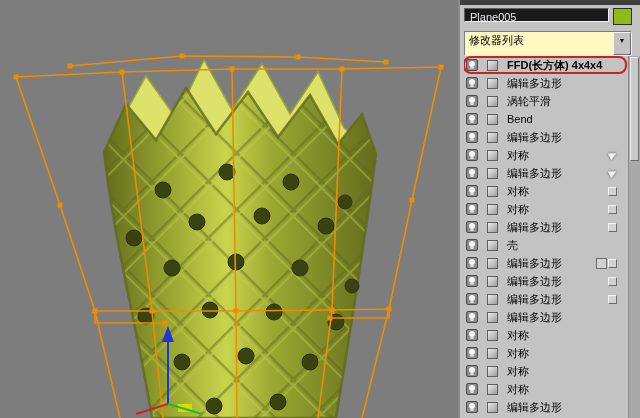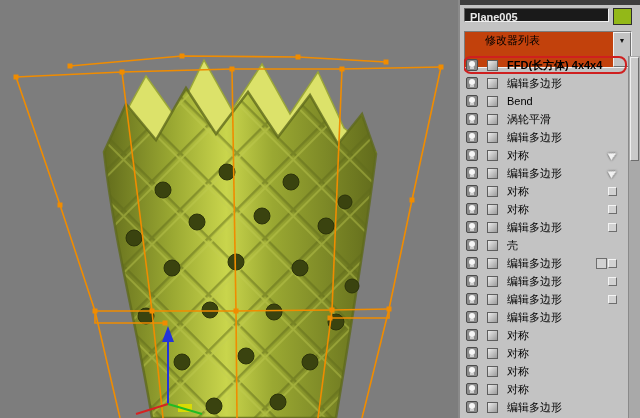--- a/index.html
+++ b/index.html
@@ -18,28 +18,28 @@
   .panel{
     position:relative;flex:1;height:418px;background:#c3c3c3;
     border-left:2px solid #8a8a8a;box-sizing:border-box;
   }
   .topstrip{position:absolute;top:0;left:0;right:0;height:5px;background:#3e3e3e;}
   .name-row{position:absolute;top:8px;left:4px;right:8px;height:17px;display:flex;gap:4px;}
   .name-field{
     flex:1;height:14px;box-sizing:border-box;background:#1a1a1a;color:#e8e8e8;
     font-size:11px;line-height:15px;padding:1px 5px;
     border:1px solid;border-color:#5f5f5f #efefef #efefef #5f5f5f;
-    white-space:nowrap;overflow:hidden;font-weight:bold;
+    white-space:nowrap;overflow:hidden;
   }
   .swatch{width:19px;height:17px;flex:0 0 auto;border:1px solid #2e2e2e;box-sizing:border-box;}
   .swatch svg{display:block;width:100%;height:100%;}
 
   .dropdown{
-    position:absolute;top:31px;left:4px;right:8px;height:37px;display:flex;
-    background:#c2410c;border:1px solid;border-color:#7c7c7c #f2f2f2 #f2f2f2 #7c7c7c;box-sizing:border-box;padding-left:16px;
+    position:absolute;top:31px;left:4px;right:8px;height:25px;display:flex;
+    background:#fef9c3;border:1px solid;border-color:#7c7c7c #f2f2f2 #f2f2f2 #7c7c7c;box-sizing:border-box;
   }
   .dropdown-label{flex:1;font-size:11px;line-height:17px;padding:0 4px;color:#000;white-space:nowrap;overflow:hidden;}
   .dropdown-btn{
     width:16px;flex:0 0 auto;background:#c3c3c3;color:#111;
     border:1px solid;border-color:#f2f2f2 #6f6f6f #6f6f6f #f2f2f2;
     font-size:7px;line-height:15px;text-align:center;cursor:default;
   }
 
   
   .stack-wrap{position:absolute;top:56px;left:2px;right:0;bottom:0;overflow:hidden;}
@@ -217,27 +217,27 @@
   </div>
           <div class="row">
     <span class="bulb"></span>
     <span class="mod-icon"></span>
     <span class="row-label">编辑多边形</span>
 
   </div>
           <div class="row">
     <span class="bulb"></span>
     <span class="mod-icon"></span>
+    <span class="row-label">涡轮平滑</span>
+
+  </div>
+          <div class="row">
+    <span class="bulb"></span>
+    <span class="mod-icon"></span>
     <span class="row-label">Bend</span>
-
-  </div>
-          <div class="row">
-    <span class="bulb"></span>
-    <span class="mod-icon"></span>
-    <span class="row-label">涡轮平滑</span>
 
   </div>
           <div class="row">
     <span class="bulb"></span>
     <span class="mod-icon"></span>
     <span class="row-label">编辑多边形</span>
 
   </div>
           <div class="row">
     <span class="bulb"></span>

